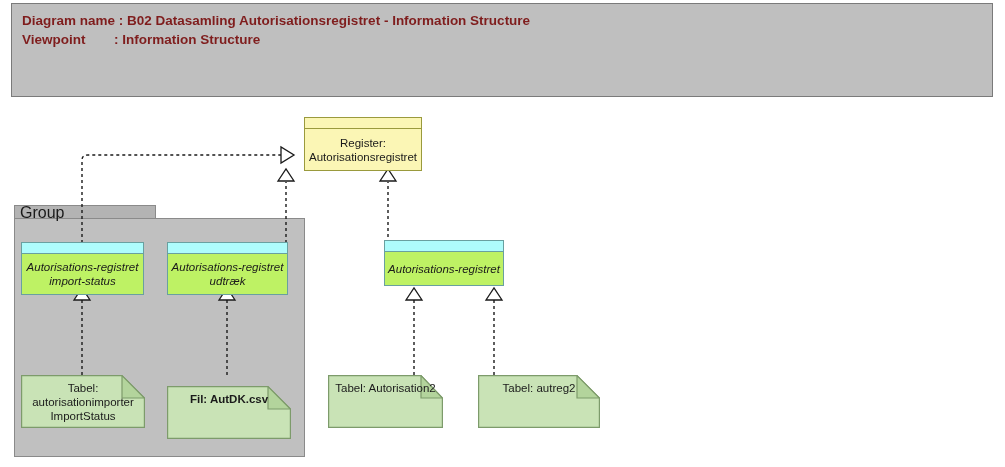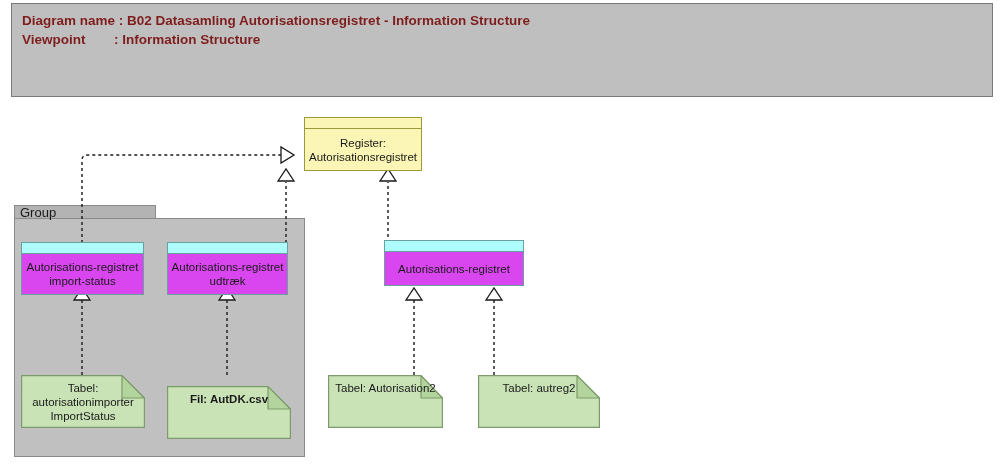--- a/index.html
+++ b/index.html
@@ -45,21 +45,21 @@
     position:absolute;
     left:14px;top:205px;width:142px;height:14px;
     background:#b3b3b3;
     border:1px solid #8a8a8a;
     border-bottom:none;
     box-sizing:border-box;
   }
   .group-label{
     position:absolute;
     left:20px;top:205px;
-    font-size:13px;color:#1a1a1a;
+    font-size:16px;color:#1a1a1a;
     line-height:15px;
   }
 
   
   .dataobj{
     position:absolute;
     box-sizing:border-box;
     border:1px solid #6e8a8a;
   }
   .dataobj .bar{
@@ -67,21 +67,21 @@
     border-bottom:1px solid #6e8a8a;
     box-sizing:border-box;
   }
   .dataobj .txt{
     position:absolute;left:0;right:0;top:11px;bottom:0;
     display:flex;align-items:center;justify-content:center;
     text-align:center;
     font-size:11.5px;line-height:14px;color:#1a1a1a;
     padding:0 2px;box-sizing:border-box;
   }
-  .cyan{background:#d946ef;border-color:#69a0a0;}
+  .cyan{background:#bef264;border-color:#69a0a0;font-style:italic;}
   .cyan .bar{background:#aefcfc;border-bottom-color:#69a0a0;}
   .yellow{background:#fbf6b5;border-color:#9a9a3d;}
   .yellow .bar{background:#fbf6b5;border-bottom-color:#9a9a3d;}
 
   
   .docnode{
     position:absolute;
     box-sizing:border-box;
   }
   .docnode .body{
@@ -148,21 +148,21 @@
   <div class="dataobj cyan" style="left:21px;top:242px;width:123px;height:53px;">
     <div class="bar"></div>
     <div class="txt">Autorisations-registret import-status</div>
   </div>
 
   <div class="dataobj cyan" style="left:167px;top:242px;width:121px;height:53px;">
     <div class="bar"></div>
     <div class="txt">Autorisations-registret udtræk</div>
   </div>
 
-  <div class="dataobj cyan" style="left:384px;top:240px;width:140px;height:46px;">
+  <div class="dataobj cyan" style="left:384px;top:240px;width:120px;height:46px;">
     <div class="bar"></div>
     <div class="txt">Autorisations-registret</div>
   </div>
 
   <div class="docnode" style="left:21px;top:375px;width:124px;height:53px;">
     <svg class="body" viewBox="0 0 124 53" preserveAspectRatio="none">
       <path d="M0.6,0.6 L101,0.6 L123.4,23 L123.4,52.4 L0.6,52.4 Z" fill="#c9e3b6" stroke="#7d9b6b" stroke-width="1.2"></path>
       <path d="M101,0.6 L101,23 L123.4,23 Z" fill="#b3d49c" stroke="#7d9b6b" stroke-width="1.2"></path>
     </svg>
     <div class="label">Tabel: autorisationimporter ImportStatus</div>

